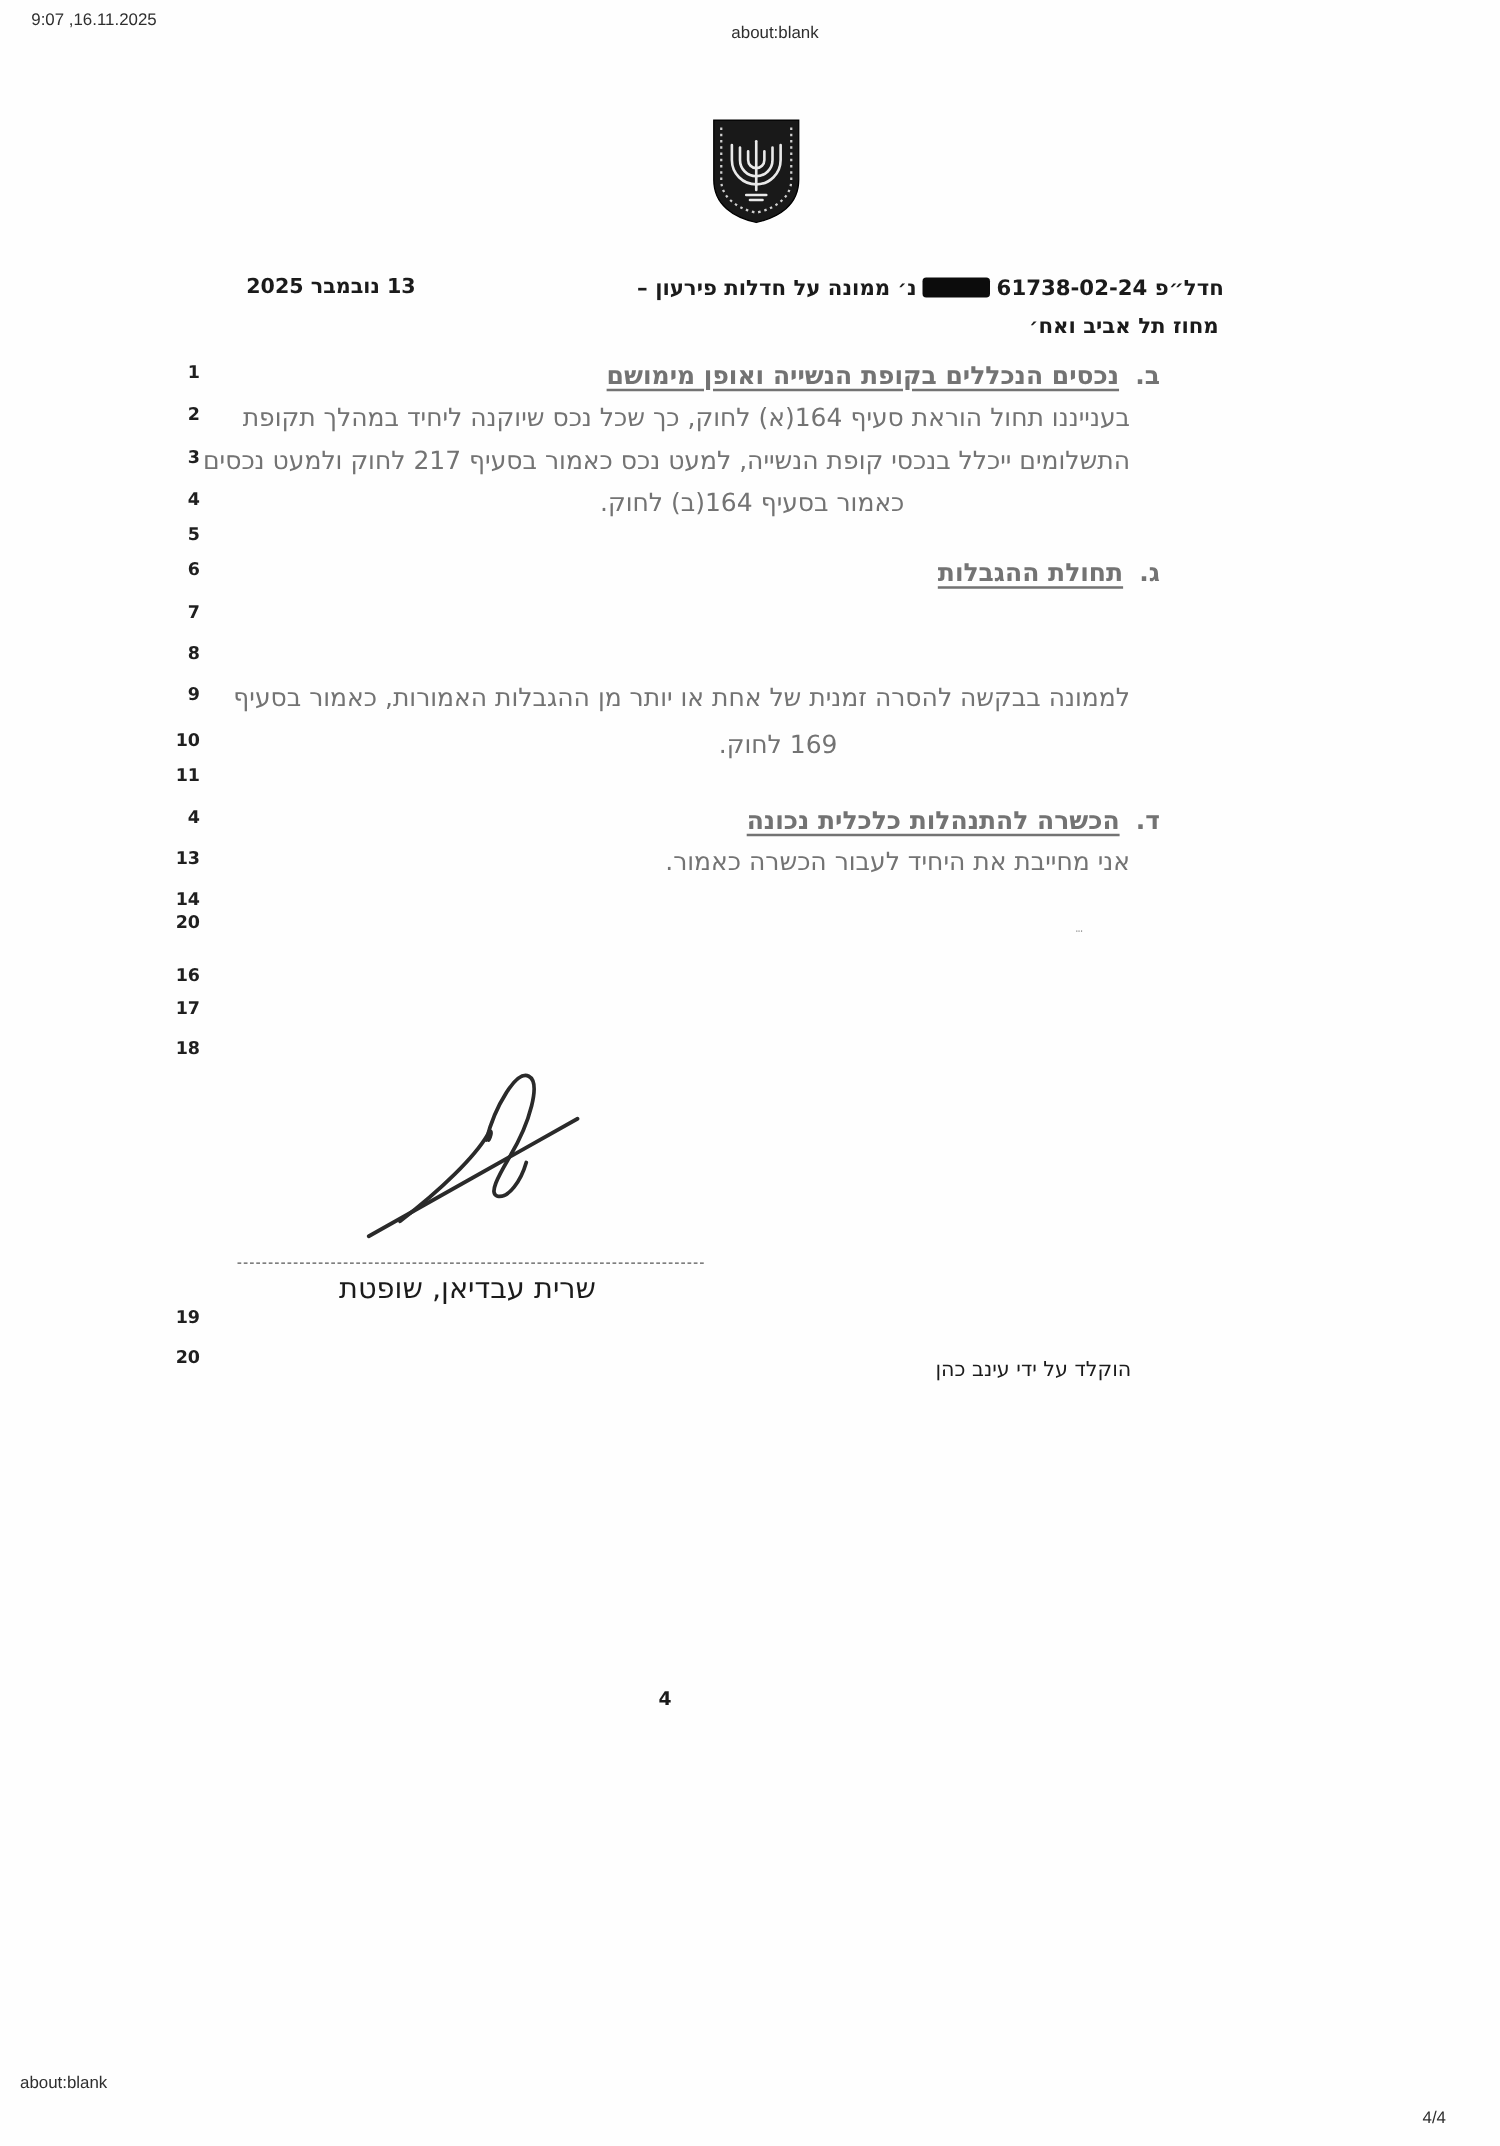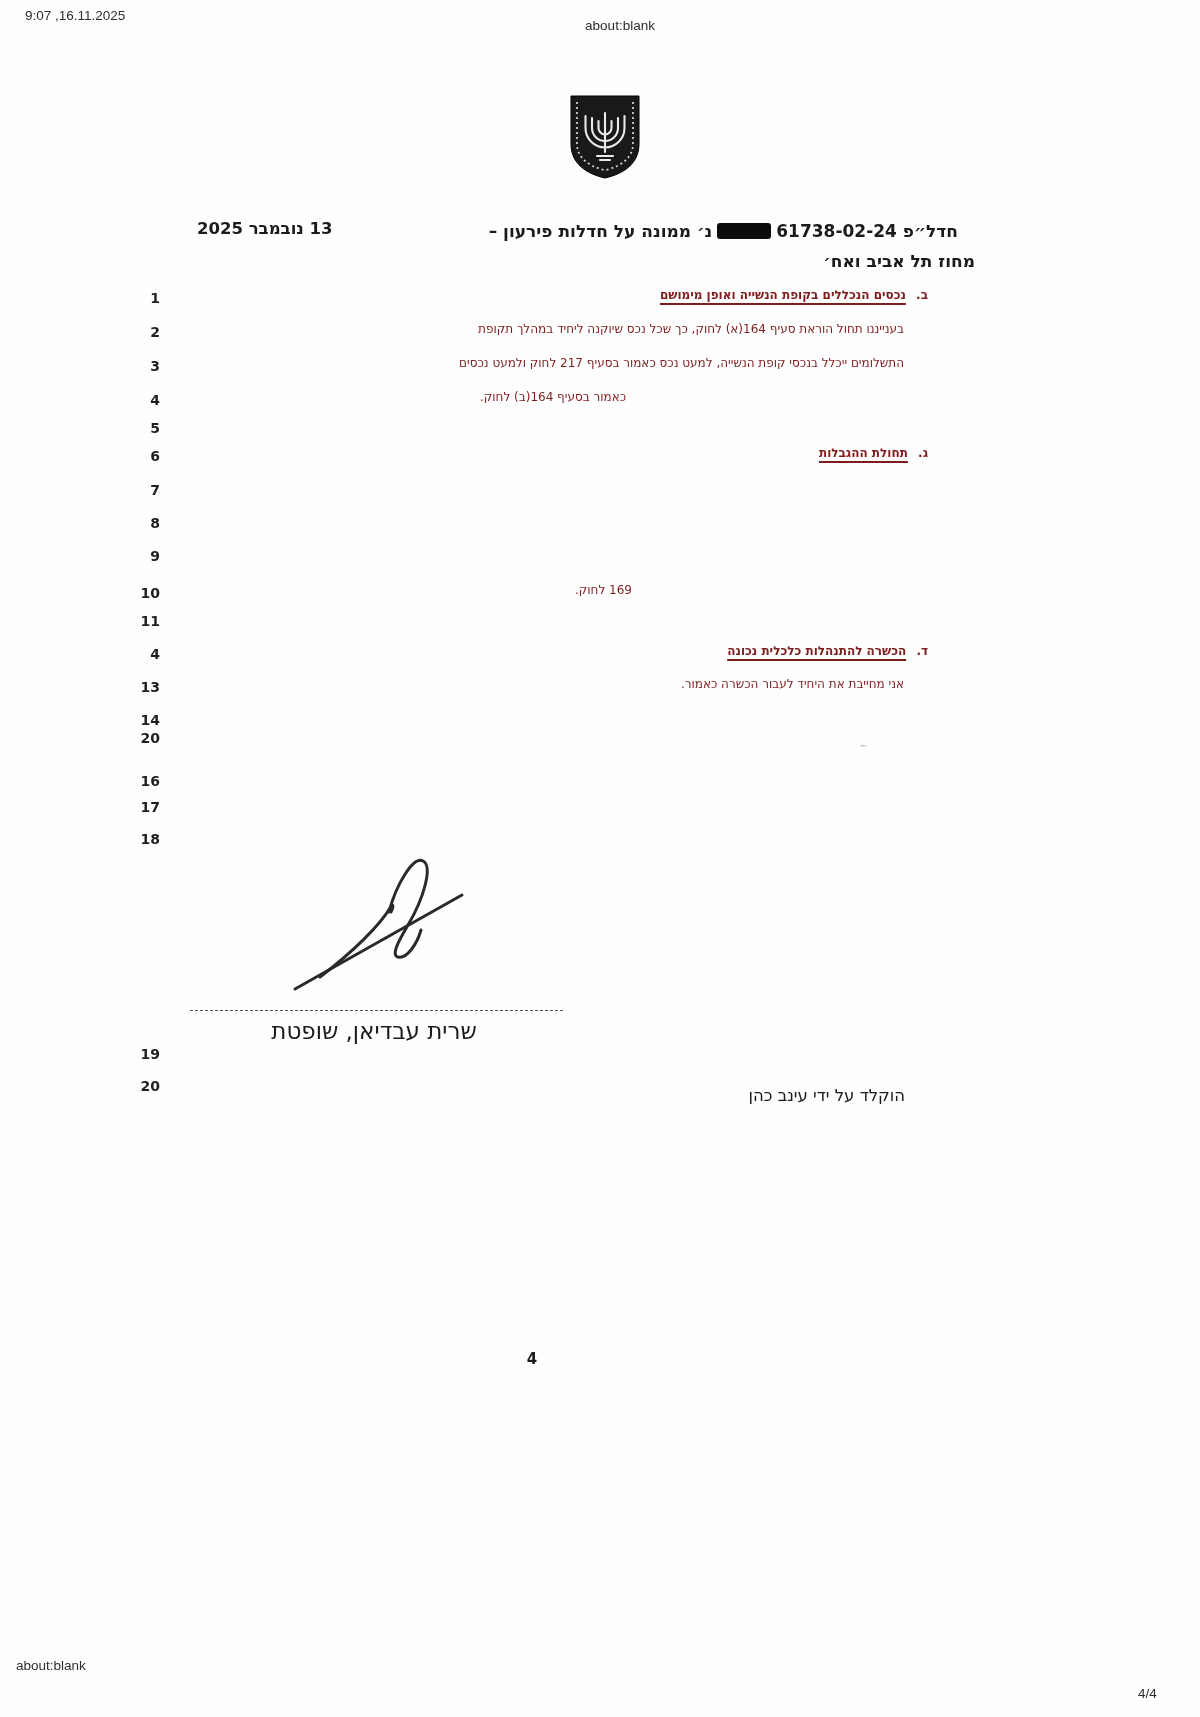--- a/index.html
+++ b/index.html
@@ -4,26 +4,26 @@
 <style>
   html,body{margin:0;padding:0;background:#ffffff;}
   .page{
     position:relative;width:1200px;height:1717px;background:#fefefe;
     font-family:"DejaVu Sans",sans-serif;color:#1b1b1b;overflow:hidden;
   }
   .abs{position:absolute;}
   .rtl{direction:rtl;unicode-bidi:embed;}
   .chrome{font-family:"Liberation Sans","DejaVu Sans",sans-serif;font-size:13.5px;color:#2e2e2e;}
   .court-name{top:182px;left:385px;width:400px;text-align:center;font-size:19px;font-weight:bold;letter-spacing:0.2px;}
-  .case-line{top:221px;right:242px;font-size:17px;font-weight:bold;white-space:nowrap;}
+  .case-line{top:221px;right:221px;font-size:17px;font-weight:bold;white-space:nowrap;}
   .district-line{top:251px;right:225px;font-size:17px;font-weight:bold;}
   .doc-date{top:219px;left:197px;font-size:16.5px;font-weight:bold;}
   .redact{display:inline-block;width:54px;height:16px;background:#0c0c0c;border-radius:3px;vertical-align:-2px;margin:0 5px;}
   .ln{position:absolute;left:136px;width:24px;text-align:right;font-size:14px;font-weight:bold;color:#1f1f1f;}
-  .t{position:absolute;font-size:12px;line-height:1.25;white-space:nowrap;color:#7f1d1d;}
+  .t{position:absolute;font-size:20px;line-height:1.25;white-space:nowrap;color:#737373;}
   .heading{right:272px;font-weight:bold;}
   .heading .u{text-decoration:underline;text-underline-offset:4px;text-decoration-thickness:1.5px;margin-right:6px;}
   .bodyline{right:296px;}
   .given{right:288px;font-weight:bold;}
   .sig-line{top:1010px;left:190px;width:373px;height:0;border-top:1.6px dashed #555;}
   .judge{top:1018px;left:258px;width:232px;text-align:center;font-size:23px;font-weight:normal;}
   .typed{top:1086px;right:295px;font-size:16.5px;}
   .pagenum{top:1350px;left:518px;width:28px;text-align:center;font-size:15px;font-weight:bold;}
   .smudge{top:741px;left:860px;font-size:9px;color:#8a8a8a;letter-spacing:-1px;}
   .f-url{top:1658px;left:16px;}
@@ -90,20 +90,21 @@
     <span class="u">נכסים הנכללים בקופת הנשייה ואופן מימושם</span>
   </div>
   <div class="t rtl bodyline" style="top:322px">בענייננו תחול הוראת סעיף 164(א) לחוק,  כך שכל נכס שיוקנה ליחיד במהלך תקופת</div>
   <div class="t rtl bodyline" style="top:356px">התשלומים ייכלל בנכסי קופת הנשייה, למעט נכס כאמור בסעיף 217 לחוק ולמעט נכסים</div>
   <div class="t rtl" style="top:390px;left:480px;right:auto">כאמור בסעיף 164(ב) לחוק.</div>
 
   <div class="t rtl heading" style="top:446px">
     <span>ג.</span>
     <span class="u">תחולת ההגבלות</span>
   </div>
+  <div class="t rtl bodyline" style="top:546px">לממונה בבקשה להסרה זמנית של אחת או יותר מן ההגבלות האמורות, כאמור בסעיף</div>
   <div class="t rtl" style="top:583px;left:575px;right:auto">169 לחוק.</div>
 
   <div class="t rtl heading" style="top:644px">
     <span>ד.</span>
     <span class="u">הכשרה להתנהלות כלכלית נכונה</span>
   </div>
   <div class="t rtl bodyline" style="top:677px">אני מחייבת את היחיד לעבור הכשרה כאמור.</div>
 
   <div class="abs smudge">···</div>
 

